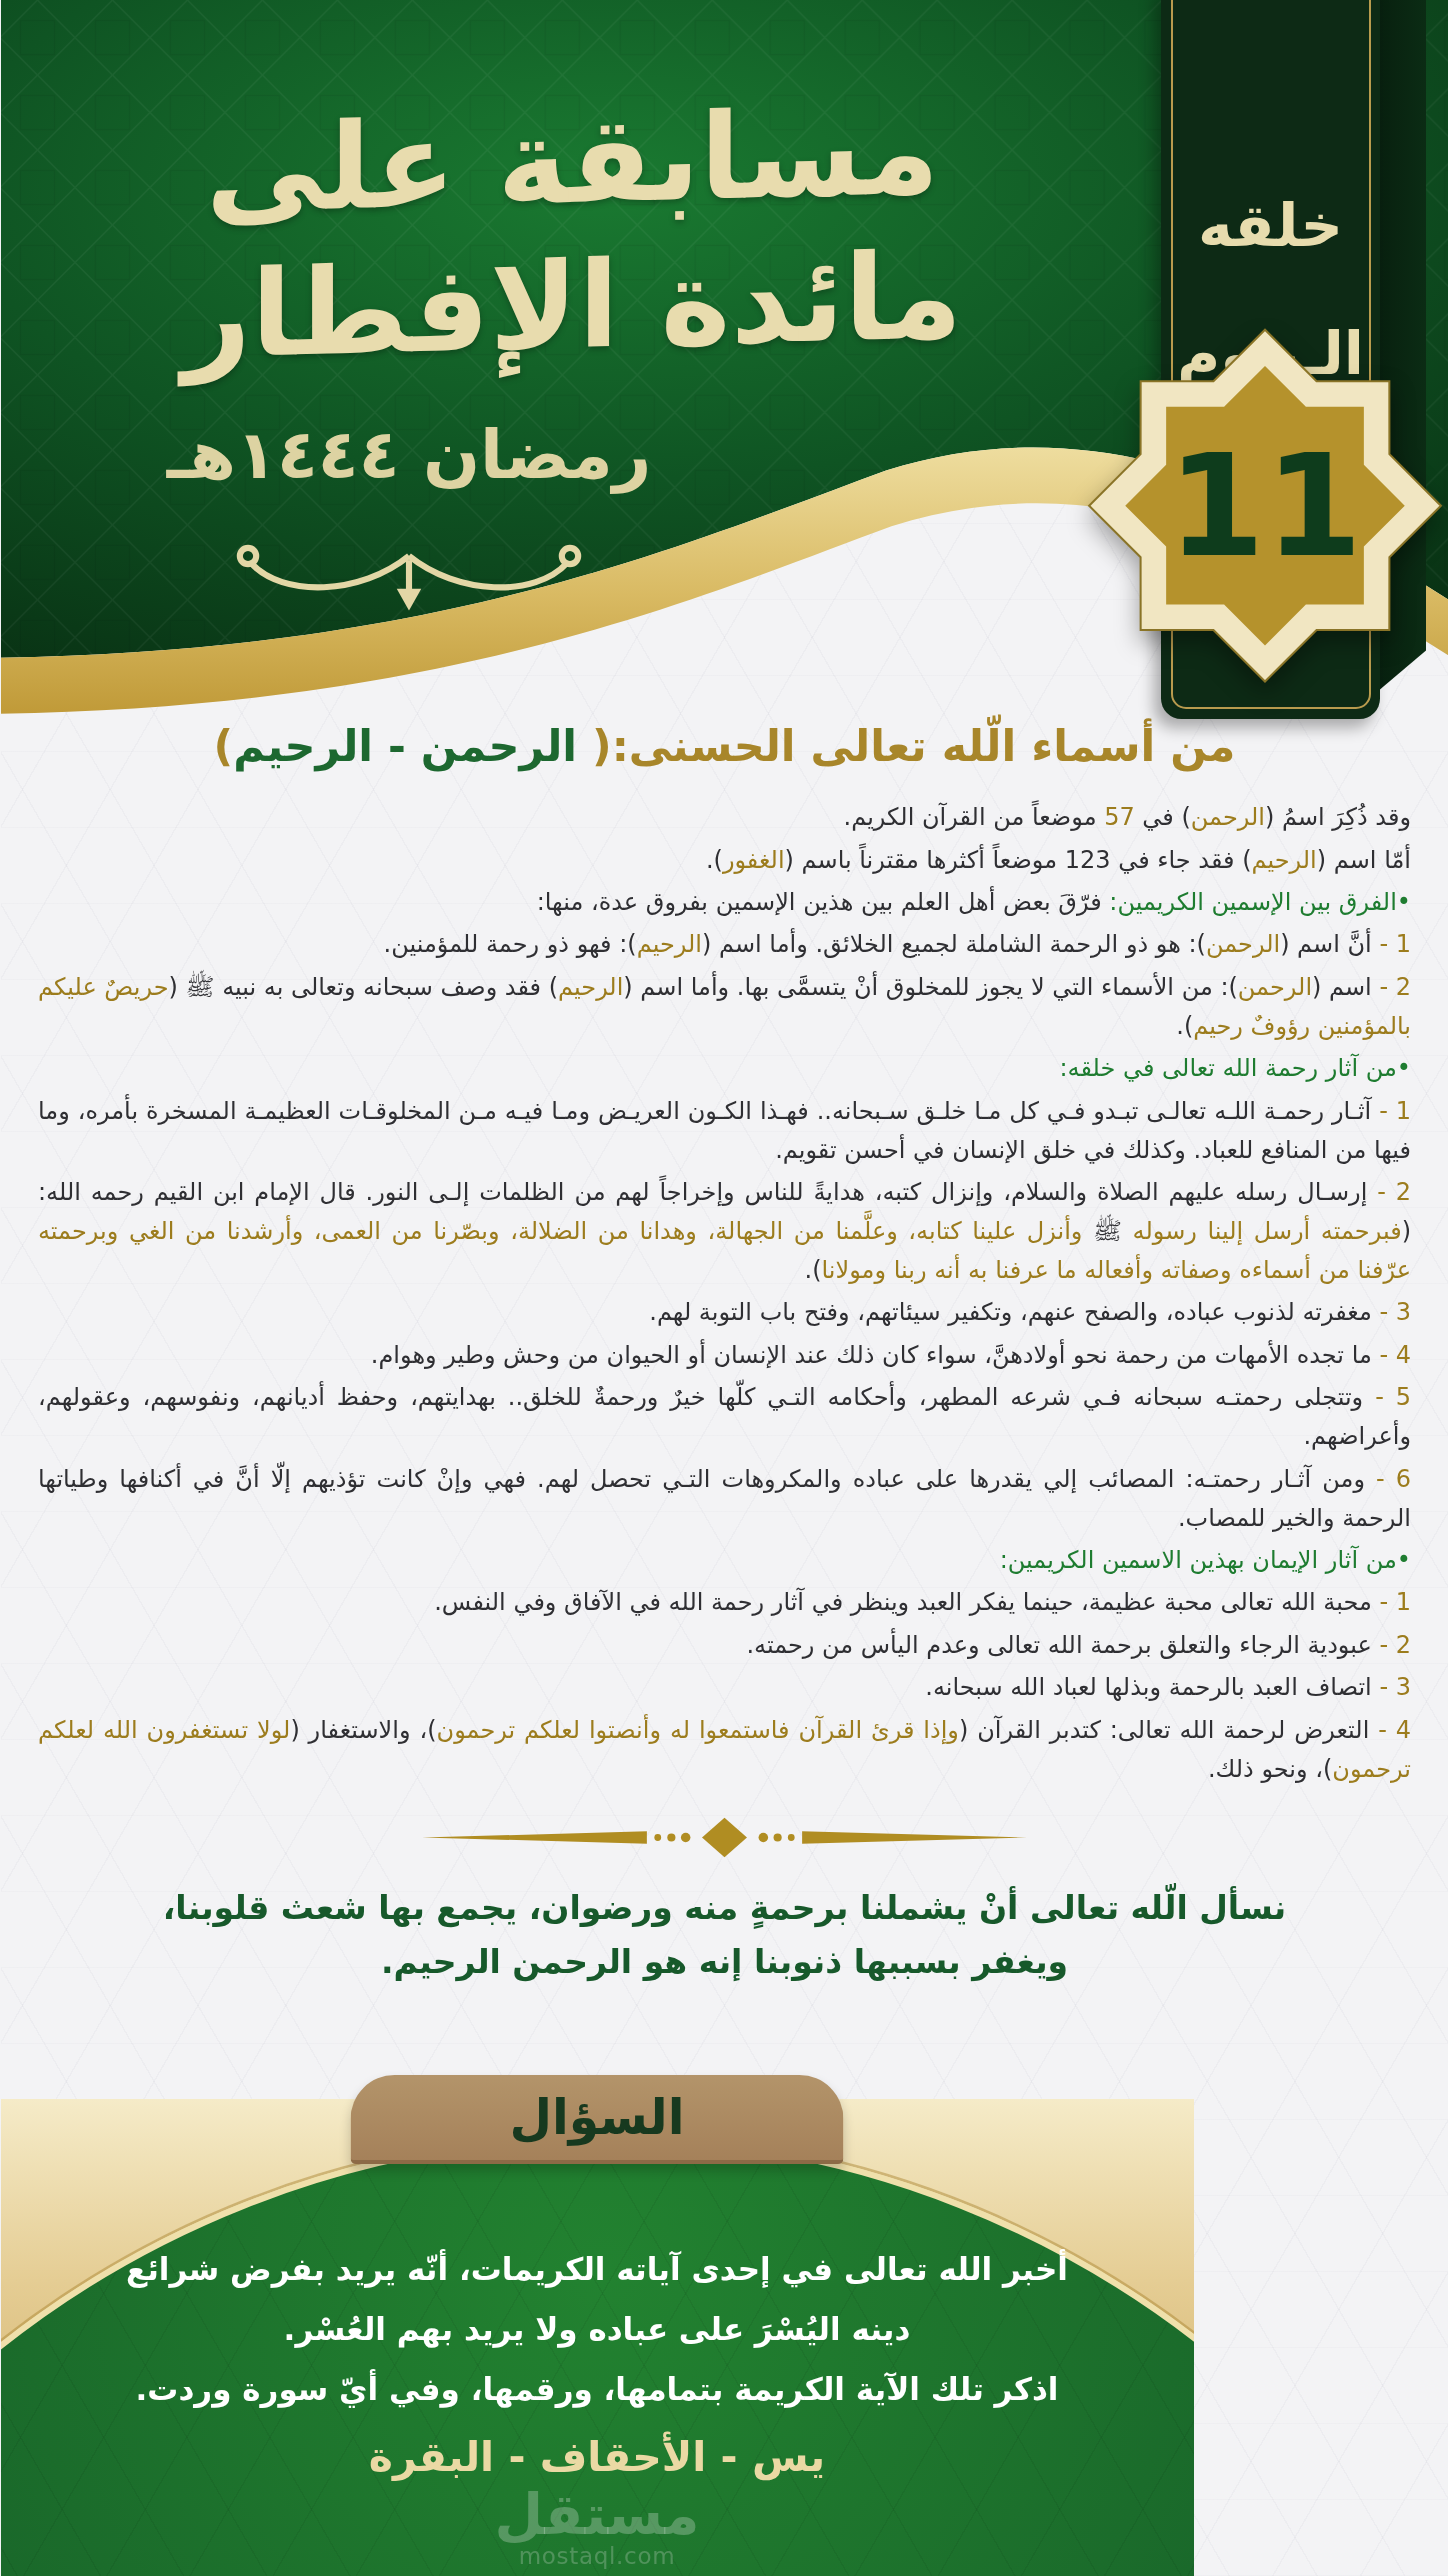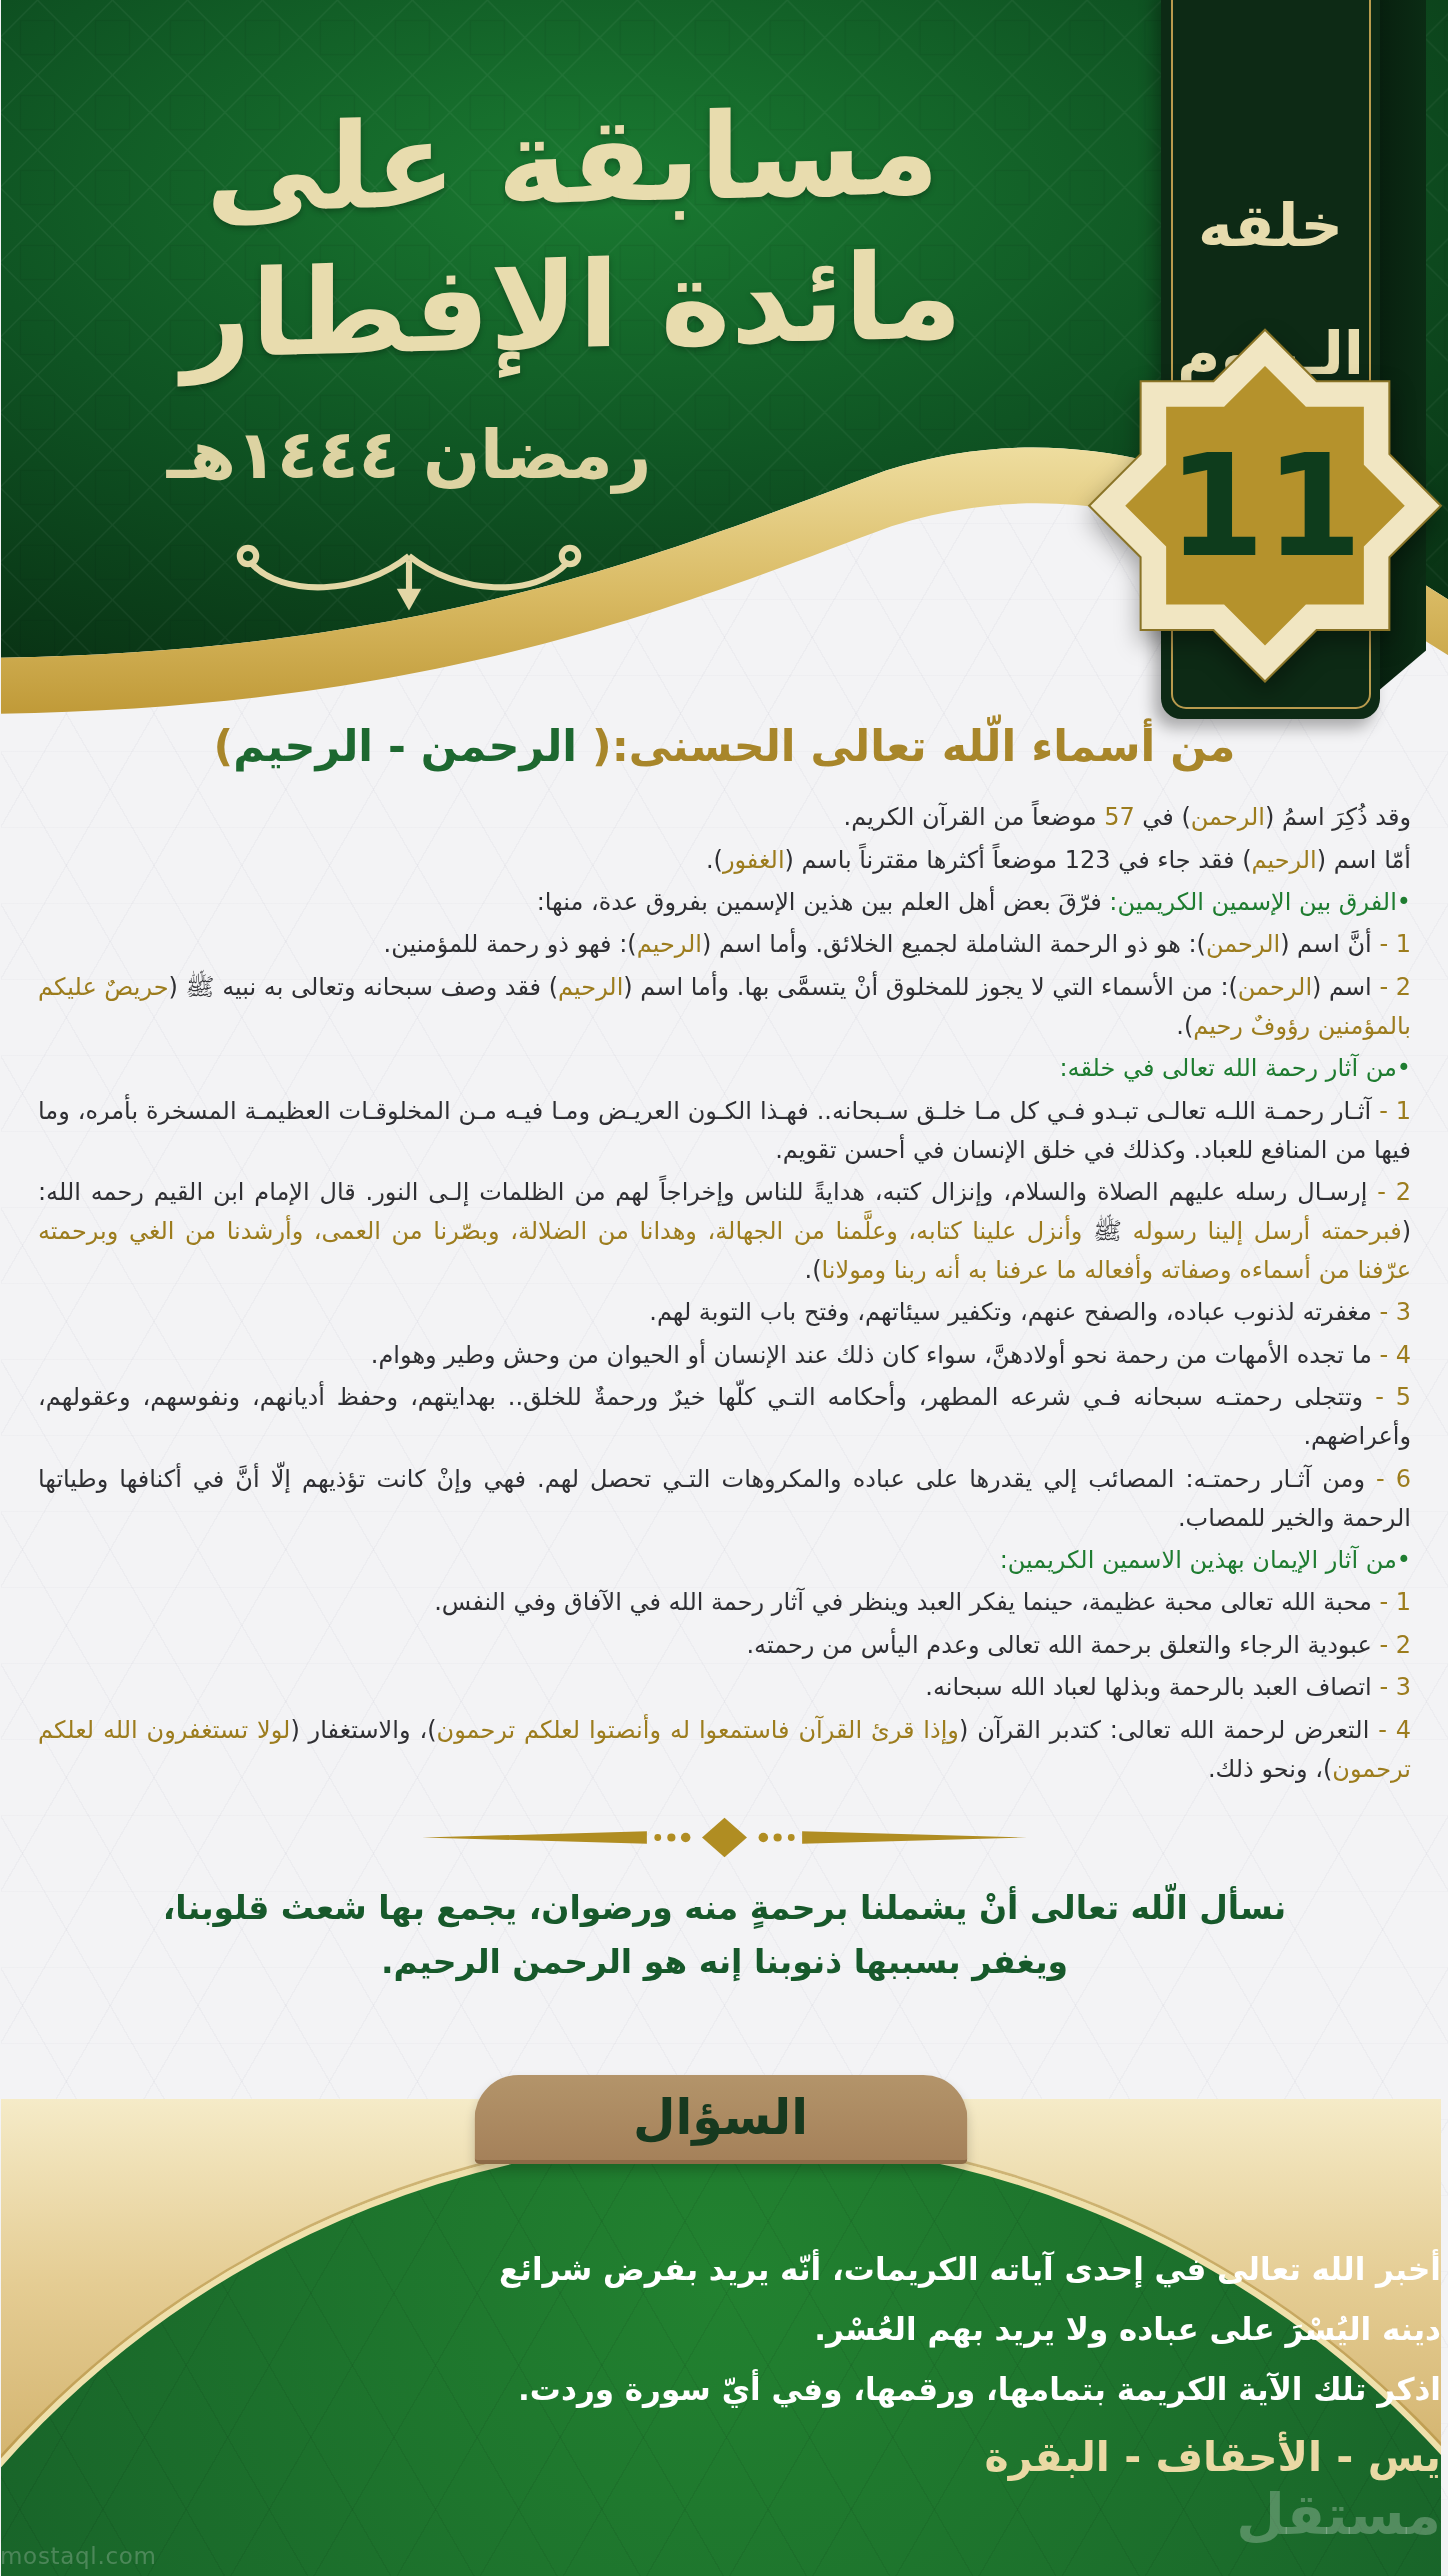--- a/index.html
+++ b/index.html
@@ -64,21 +64,21 @@
   }
   .seg-b{color:#2f2f33;}
   .seg-g{color:#9c7c1d;}
   .seg-n{color:#1e7c30;}
   .divider{display:block;margin:26px auto 16.4px;}
   .dua{
     text-align:center;color:#17592b;font-size:33px;font-weight:bold;line-height:64px;margin:0;
   }
   
   .bottom-section{
-    position:absolute;top:2099px;left:0;width:1441px;height:477px;z-index:3;overflow:visible;
+    position:absolute;top:2099px;left:0;width:1194px;height:477px;z-index:3;overflow:visible;
     background:linear-gradient(180deg,#f5ebc8 0%,#e5cd94 38%,#c8a457 100%);
   }
   .dome-clip{position:absolute;inset:0;overflow:hidden;}
   .dome{
     position:absolute;left:50%;top:35px;width:1935px;height:1935px;margin-left:-968px;
     border-radius:50%;border:6.8px solid #efe0ab;
     box-shadow:0 0 0 2.7px rgba(167,128,42,.45);
     background:radial-gradient(circle at 50% 7%, #228230 0%, #186329 40%, #0e4a1d 72%, #0a3a16 100%);
   }
   .dome-pattern{
@@ -90,21 +90,21 @@
   .question-tab{
     position:absolute;top:-24.5px;left:50%;transform:translateX(-50%);z-index:4;
     width:493px;height:85px;border-radius:44px 44px 5.5px 5.5px;
     background:linear-gradient(180deg,#bb966c 0%,#b3946a 0%,#a5815a 100%);
     border-bottom:4.1px solid #8c6a46;
     display:flex;align-items:center;justify-content:center;
     font-size:49px;font-weight:bold;color:#17391f;
     box-shadow:0 6.8px 11px rgba(0,0,0,.18);
   }
   .dome-content{
-    position:absolute;inset:0;z-index:3;direction:rtl;padding-top:140px;
+    position:absolute;inset:0;z-index:3;direction:rtl;text-align:center;padding-top:140px;
   }
   .q-line{margin:0;color:#ffffff;font-size:31px;font-weight:bold;line-height:60px;}
   .answer-line{margin:13.6px 0 0;color:#ead9a4;font-size:41px;font-weight:bold;}
   .wm-ar{margin:1.4px 0 0;font-size:56px;font-weight:bold;color:rgba(240,240,240,.27);}
   .wm-en{margin:-4.1px 0 0;font-size:23px;color:rgba(230,230,230,.25);letter-spacing:0.7px;direction:ltr;}
 </style>
 </head>
 <body>
 
 <div class="bg-pattern"></div>

